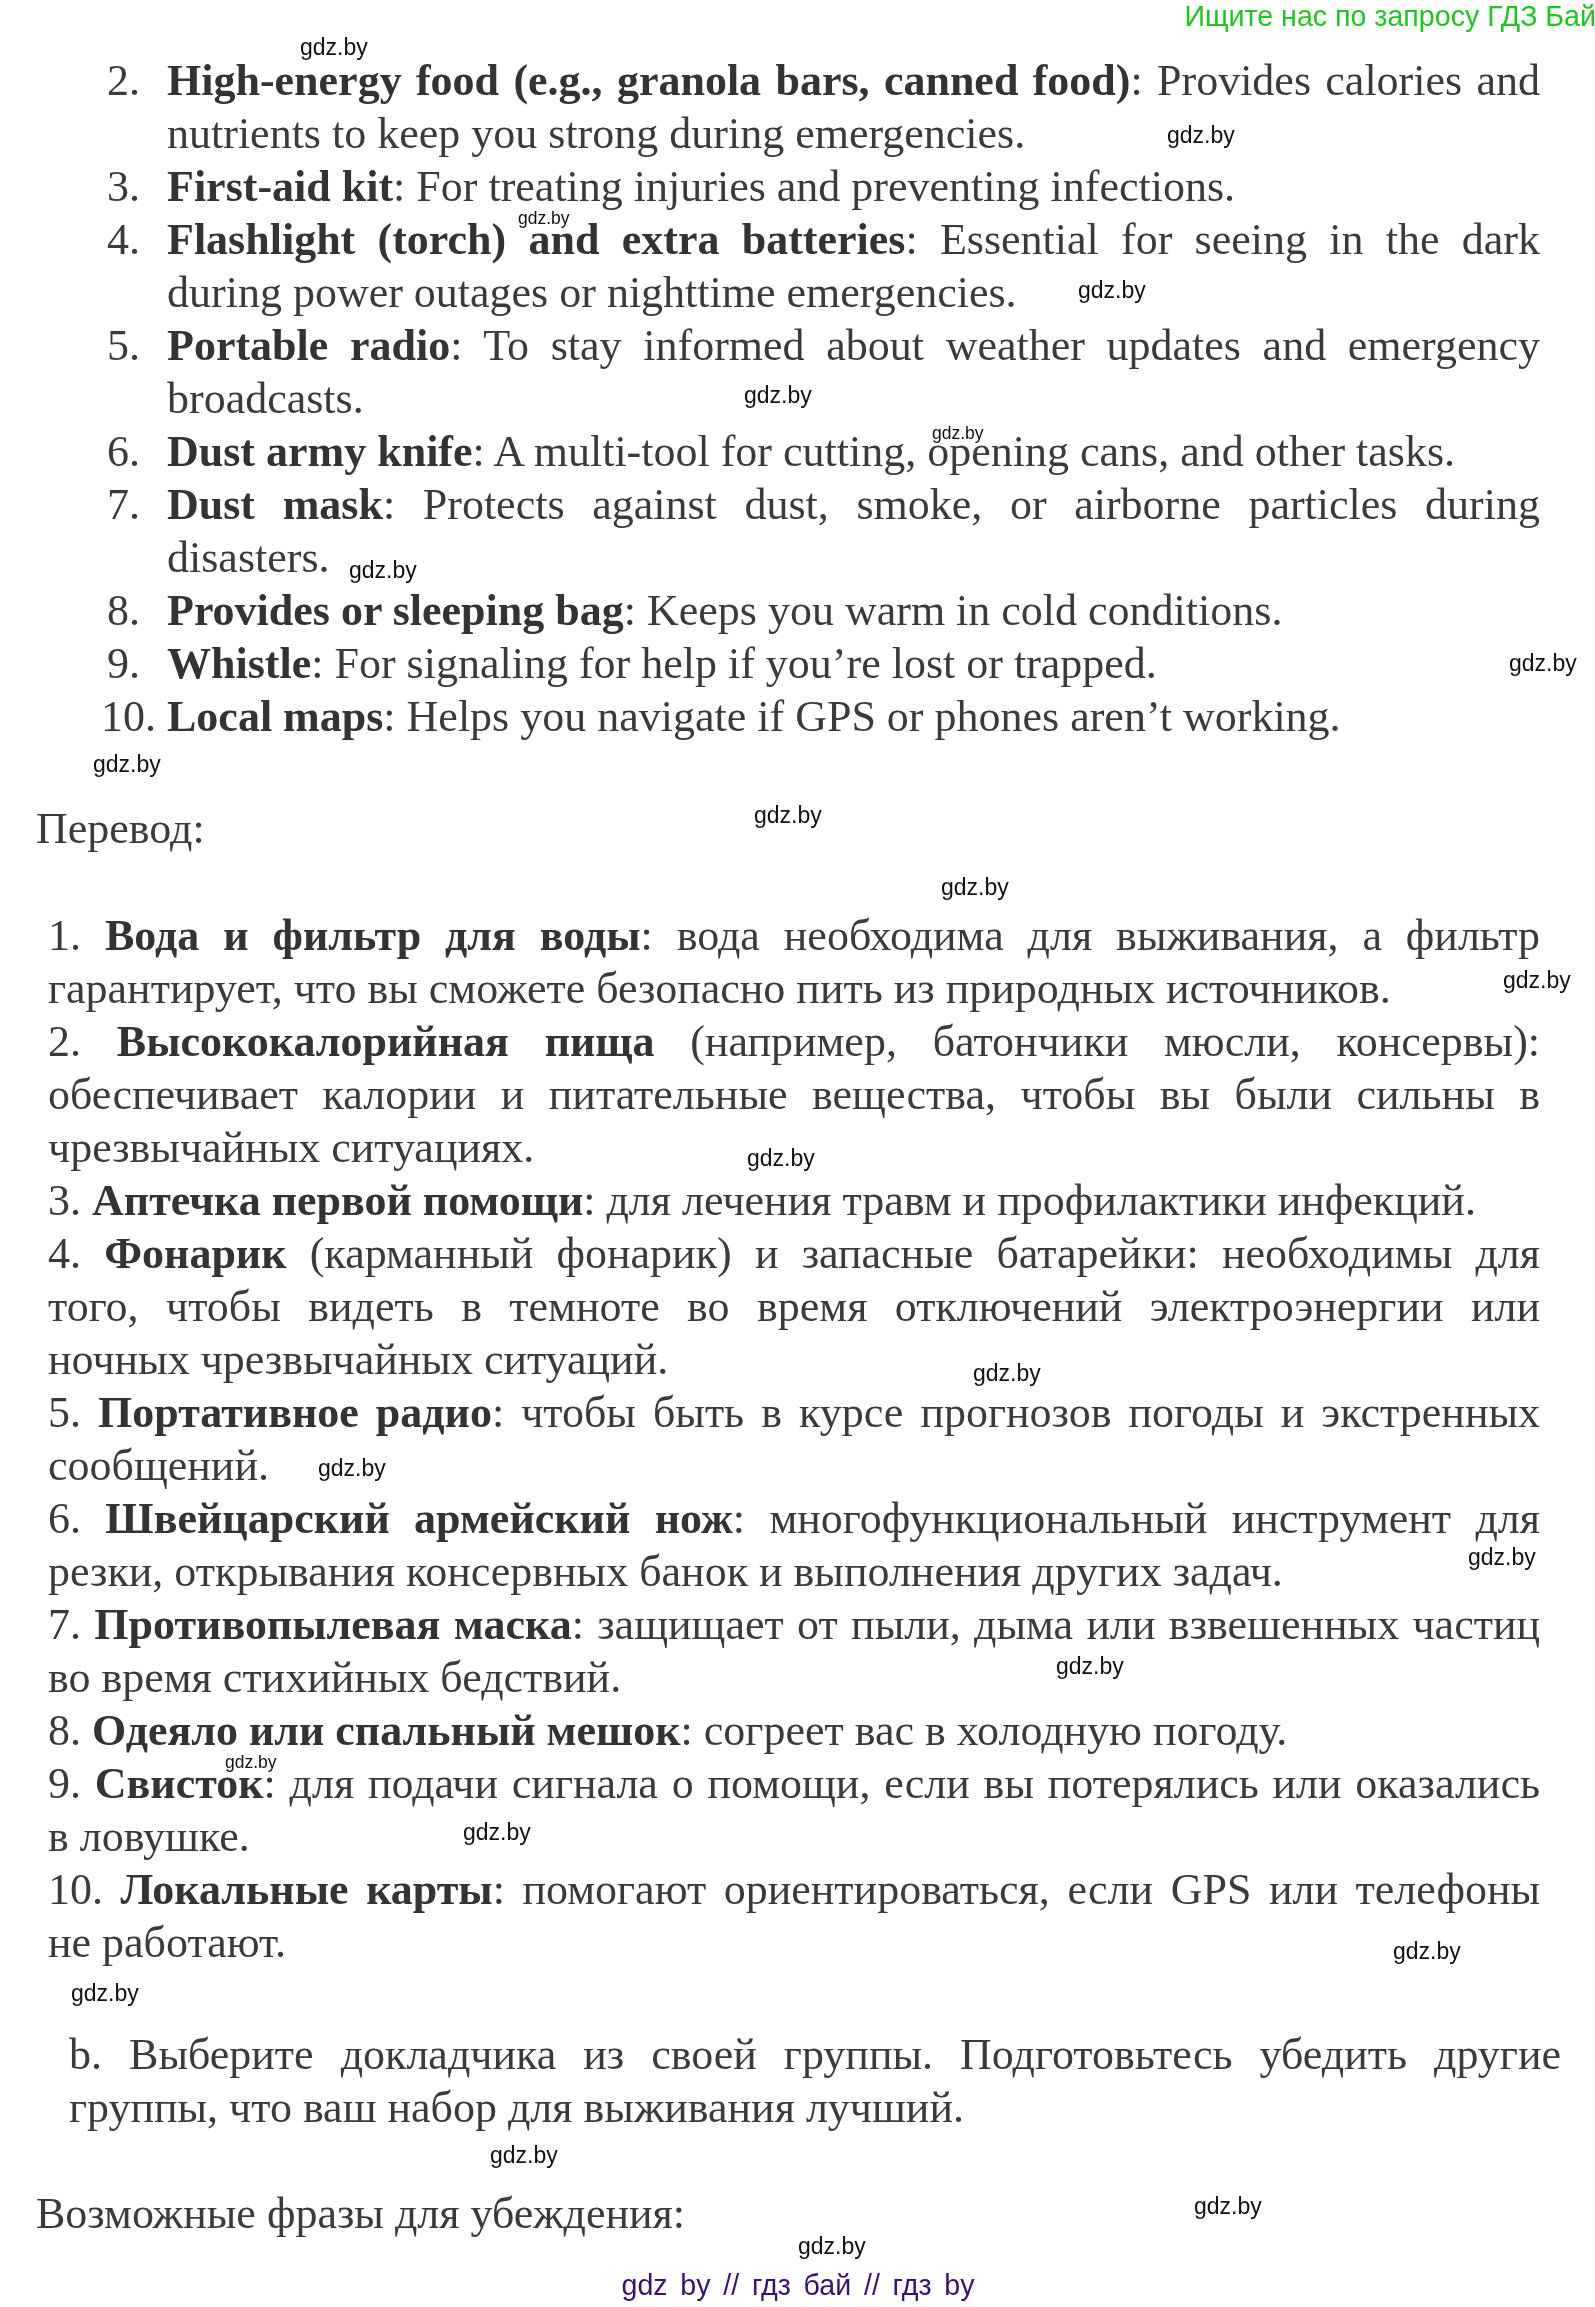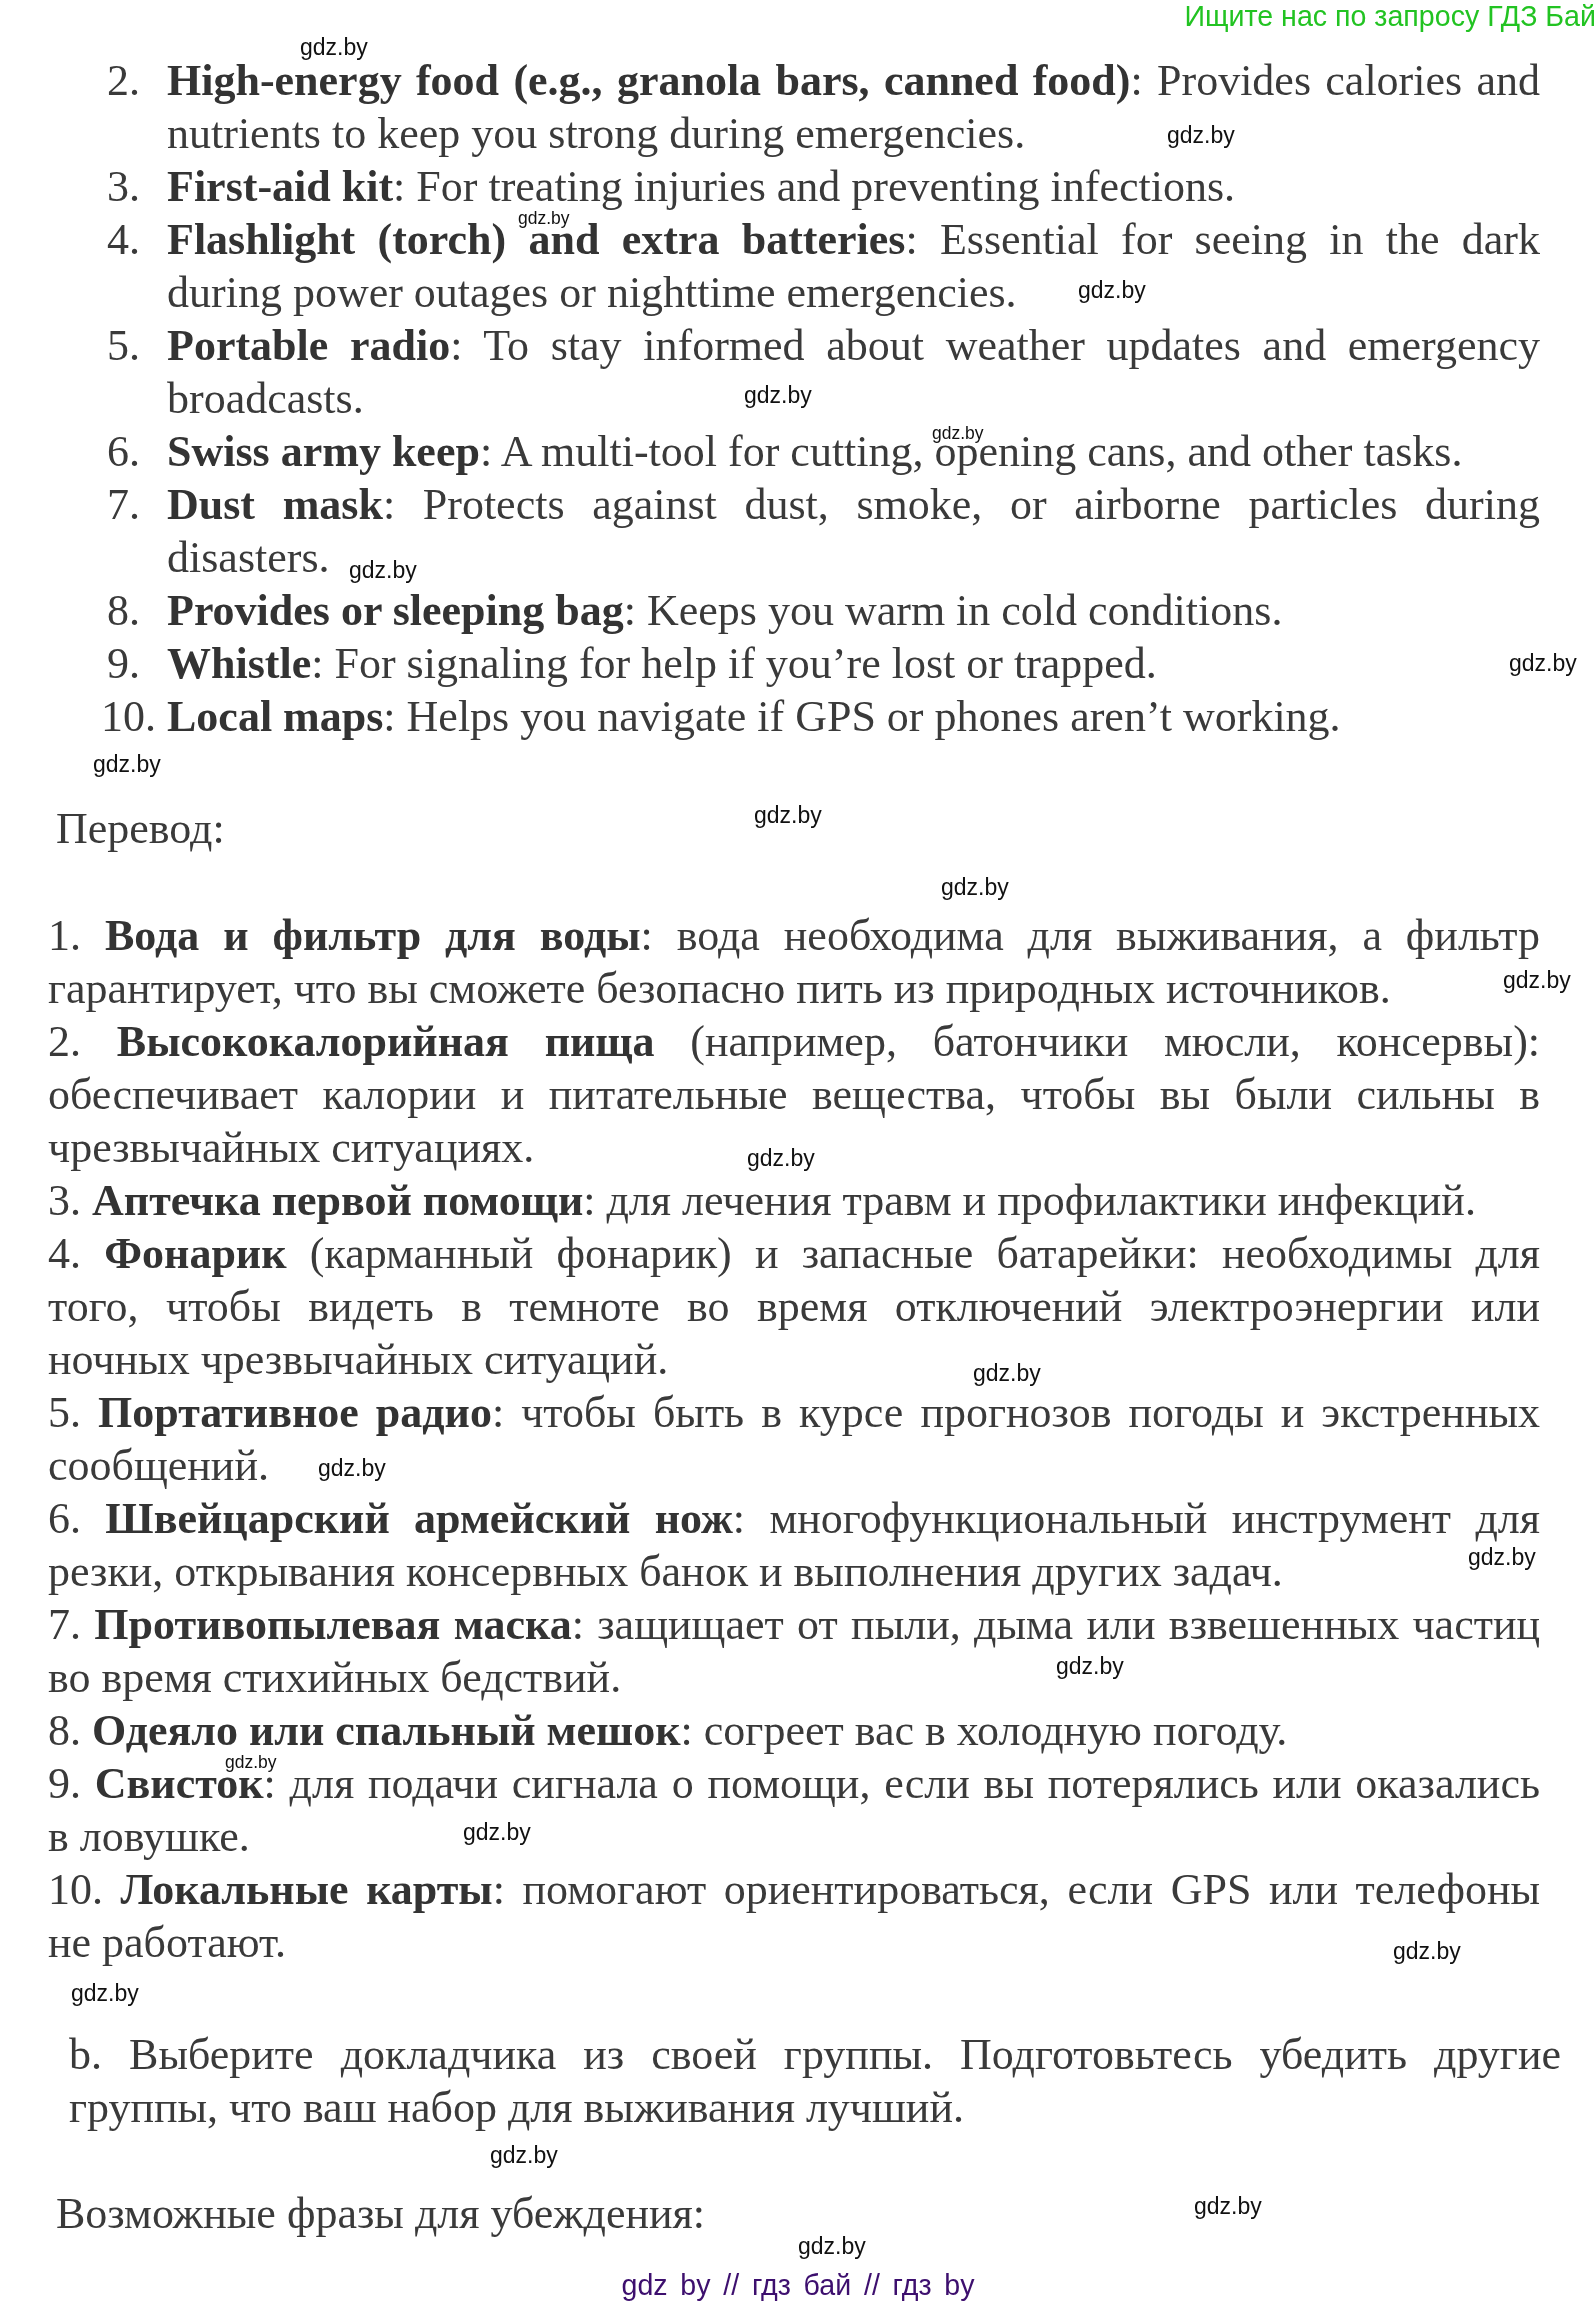--- a/index.html
+++ b/index.html
@@ -11,36 +11,36 @@
   .footer { position: absolute; top: 2268px; left: 0; width: 1596px; text-align: center;
             font-family: "Liberation Sans", "DejaVu Sans", sans-serif; font-size: 28.6px;
             line-height: 35px; color: #3d0f6e; word-spacing: 4.8px; }
   .wm { position: absolute; font-family: "Liberation Sans", "DejaVu Sans", sans-serif;
         color: #111; font-size: 23px; line-height: 24px; white-space: nowrap; }
   .wm.small { font-size: 17.5px; line-height: 17.5px; }
   .en-list { position: absolute; left: 0; top: 54px; width: 1540px; margin: 0; padding: 0; list-style: none; }
   .en-item { position: relative; padding-left: 167px; font-size: 44px; line-height: 53px; text-align: justify; }
   .en-num { position: absolute; left: 107px; top: 0; }
   b { font-weight: bold; color: #333; }
-  .heading { position: absolute; left: 56px; font-size: 44px; line-height: 53px; }
+  .heading { position: absolute; left: 36px; font-size: 44px; line-height: 53px; }
   .ru-block { position: absolute; left: 48px; width: 1492px; font-size: 44px; line-height: 53px; }
   .ru-item { text-align: justify; text-align-last: left; }
   .para { position: absolute; left: 48px; width: 1492px; font-size: 44px; line-height: 53px; text-align: justify; margin-left: 21px; }
 </style>
 </head>
 <body>
 
 <div class="banner">Ищите нас по запросу ГДЗ Бай</div>
 
 <ol class="en-list">
   <li class="en-item"><span class="en-num">2.</span><b>High-energy food (e.g., granola bars, canned food)</b><span>: Provides calories and nutrients to keep you strong during emergencies.</span></li>
   <li class="en-item"><span class="en-num">3.</span><b>First-aid kit</b><span>: For treating injuries and preventing infections.</span></li>
   <li class="en-item"><span class="en-num">4.</span><b>Flashlight (torch) and extra batteries</b><span>: Essential for seeing in the dark during power outages or nighttime emergencies.</span></li>
   <li class="en-item"><span class="en-num">5.</span><b>Portable radio</b><span>: To stay informed about weather updates and emergency broadcasts.</span></li>
-  <li class="en-item"><span class="en-num">6.</span><b>Swiss army keep</b><span>: A multi-tool for cutting, opening cans, and other tasks.</span></li>
+  <li class="en-item"><span class="en-num">6.</span><b>Dust army knife</b><span>: A multi-tool for cutting, opening cans, and other tasks.</span></li>
   <li class="en-item"><span class="en-num">7.</span><b>Dust mask</b><span>: Protects against dust, smoke, or airborne particles during disasters.</span></li>
   <li class="en-item"><span class="en-num">8.</span><b>Provides or sleeping bag</b><span>: Keeps you warm in cold conditions.</span></li>
   <li class="en-item"><span class="en-num">9.</span><b>Whistle</b><span>: For signaling for help if you’re lost or trapped.</span></li>
   <li class="en-item"><span class="en-num" style="left:101px">10.</span><b>Local maps</b><span>: Helps you navigate if GPS or phones aren’t working.</span></li>
 </ol>
 
 <div class="heading" style="top:802px">Перевод:</div>
 
 <div class="ru-block" style="top:909px">
   <div class="ru-item"><span>1. </span><b>Вода и фильтр для воды</b><span>: вода необходима для выживания, а фильтр гарантирует, что вы сможете безопасно пить из природных источников.</span></div>

